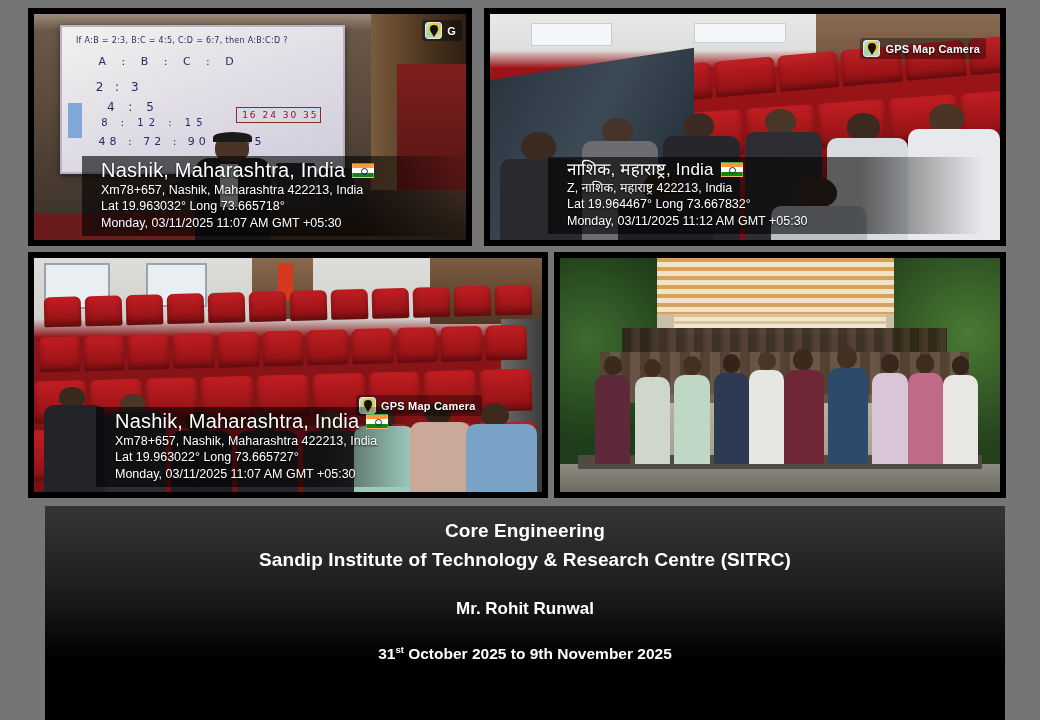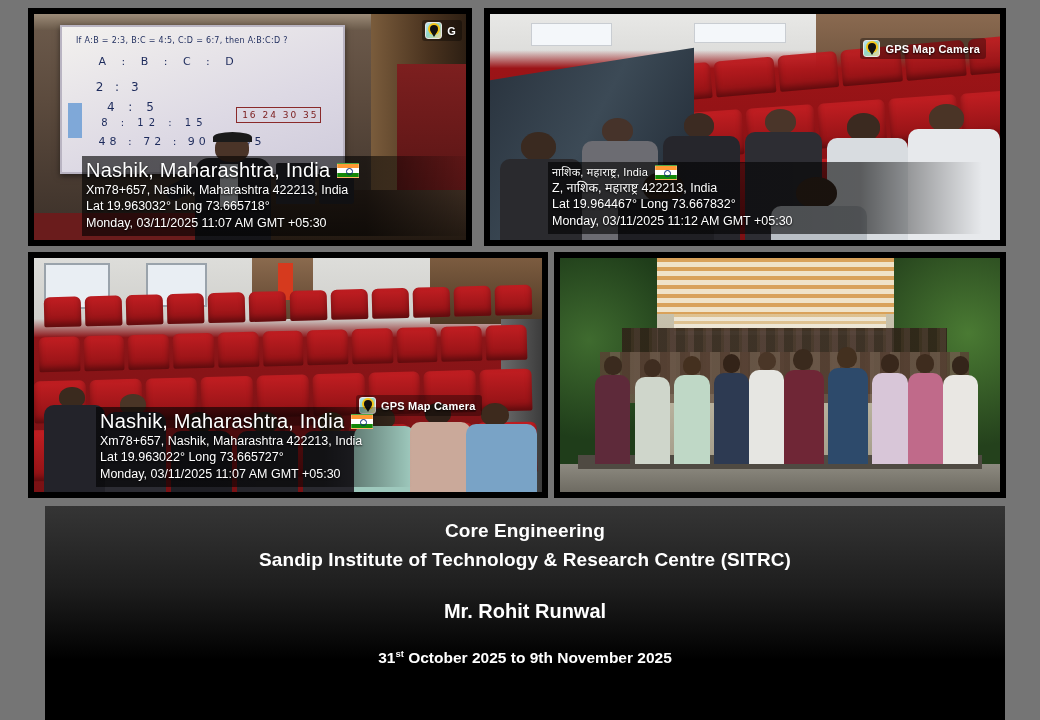--- a/index.html
+++ b/index.html
@@ -104,50 +104,50 @@
   .gps-icon::after {
     content:""; position:absolute; left:50%; top:9px; margin-left:-3px;
     border-left:3px solid transparent; border-right:3px solid transparent;
     border-top:5px solid #111;
   }
   .gps-label {
     color:#fff; font-size:11px; font-weight:bold; letter-spacing:.2px;
     text-shadow: 0 1px 2px rgba(0,0,0,.9); white-space:nowrap;
   }
   .gps-panel {
-    position:absolute; padding:3px 10px 5px 4px;
+    position:absolute; padding:3px 10px 5px 19px;
     background: linear-gradient(90deg, rgba(0,0,0,.62) 0%, rgba(0,0,0,.58) 72%, rgba(0,0,0,0) 100%);
     color:#fff; text-shadow: 0 1px 2px rgba(0,0,0,.95);
   }
   .gps-city {
     font-size:20px; font-weight:normal; letter-spacing:.2px;
     display:flex; align-items:center; gap:7px; line-height:1.15;
   }
-  .gps-city.small { font-size:11px;text-align:right; }
+  .gps-city.small { font-size:17px;text-align:right; }
   .flag {
     width:22px; height:15px; display:inline-block; flex:none;
     background: linear-gradient(180deg,#ff9933 0 33.3%, #ffffff 33.3% 66.6%, #138808 66.6% 100%);
     position:relative; border:1px solid rgba(255,255,255,.25);
   }
   .flag::after {
     content:""; position:absolute; left:50%; top:50%; width:5px; height:5px;
     margin:-2.5px 0 0 -2.5px; border:1px solid #0a2a7a; border-radius:50%;
   }
   .gps-line { font-size:12.5px; line-height:1.32; white-space:nowrap; }
 
   
   .caption {
     position:absolute; left:45px; top:506px; width:960px; height:214px;
     background: linear-gradient(180deg,#353535 0%,#1e1e1e 38%,#000 72%,#000 100%);
     color:#fff; text-align:center; padding-top:10px;
   }
   .cap-title { font-size:19px; font-weight:bold; line-height:1.55; letter-spacing:.1px; }
   .cap-gap1 { height:22px; }
   .cap-tp { font-size:15px; font-weight:bold; line-height:1.5; }
-  .cap-name { font-size:20px; font-weight:bold; line-height:1.45; }
+  .cap-name { font-size:17px; font-weight:bold; line-height:1.45; }
   .cap-role { font-size:15px; font-weight:normal; line-height:1.55; }
   .cap-gap2 { height:22px; }
   .cap-date { font-size:15.5px; font-weight:bold; }
   .cap-date sup { font-size:9.5px; vertical-align:super; }
 </style>
 </head>
 <body>
 
 <div class="page">
 

